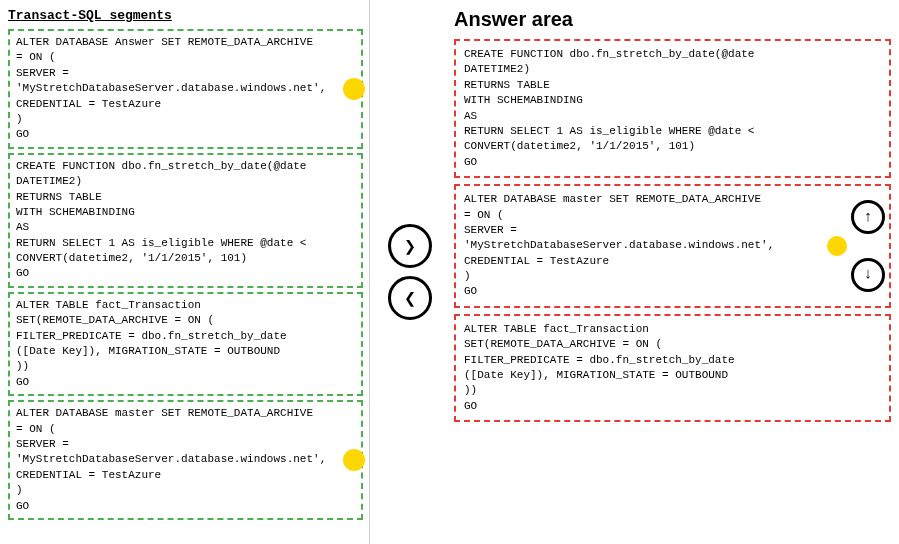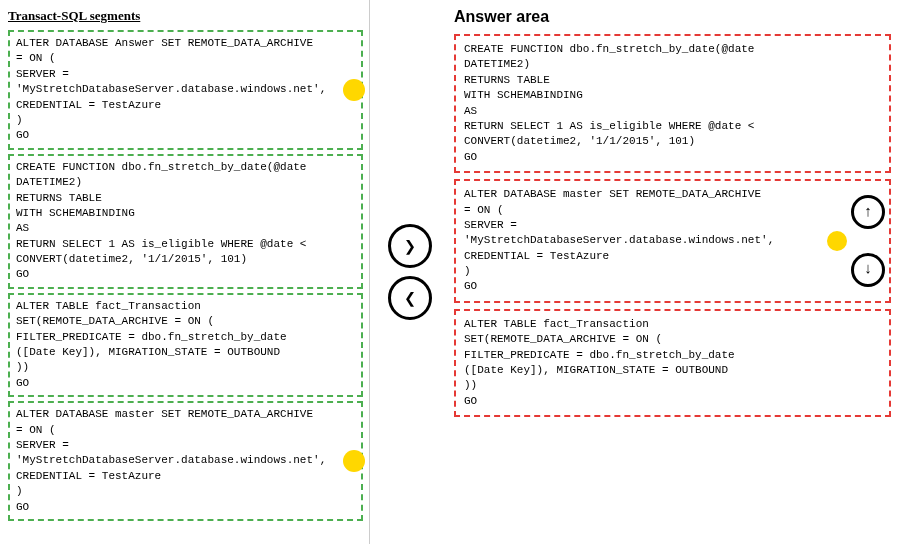--- a/index.html
+++ b/index.html
@@ -16,21 +16,21 @@
 
     .left-panel {
       width: 370px;
       padding: 8px 6px 8px 8px;
       position: relative;
       border-right: 1px solid #ccc;
       overflow: hidden;
     }
 
     .left-panel-title {
-      font-family: Liberation Serif, serif;
+      font-family: Liberation Mono, monospace;
       font-size: 13px;
       font-weight: bold;
       margin-bottom: 6px;
       color: #000;
       text-decoration: underline;
     }
 
     .code-segment {
       border: 2px dashed #4CAF50;
       padding: 4px 6px;
@@ -79,21 +79,21 @@
     }
 
     .right-panel {
       flex: 1;
       padding: 8px 8px 8px 4px;
       position: relative;
     }
 
     .answer-title {
       font-family: Arial, sans-serif;
-      font-size: 16px;
+      font-size: 20px;
       font-weight: bold;
       margin-bottom: 8px;
       color: #000;
     }
 
     .answer-slot {
       border: 2px dashed #e53935;
       padding: 6px 8px;
       margin-bottom: 6px;
       min-height: 50px;

